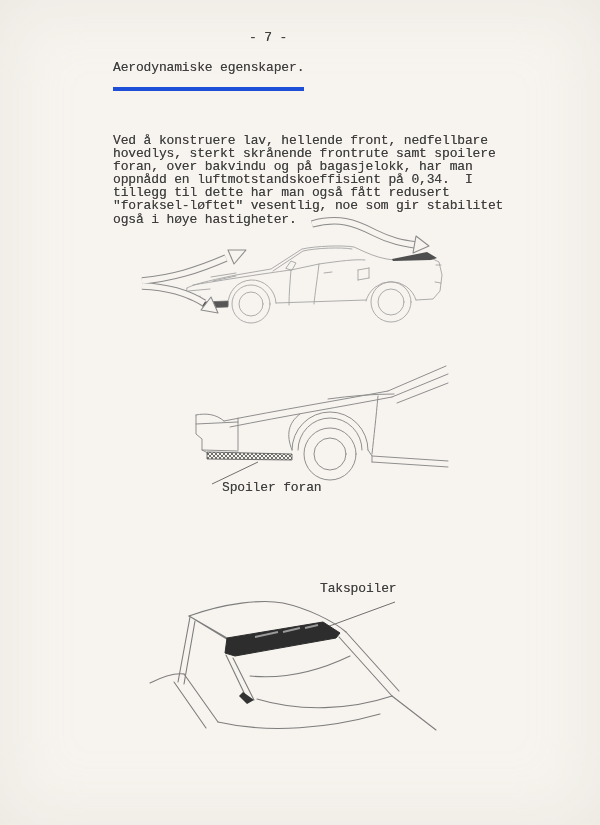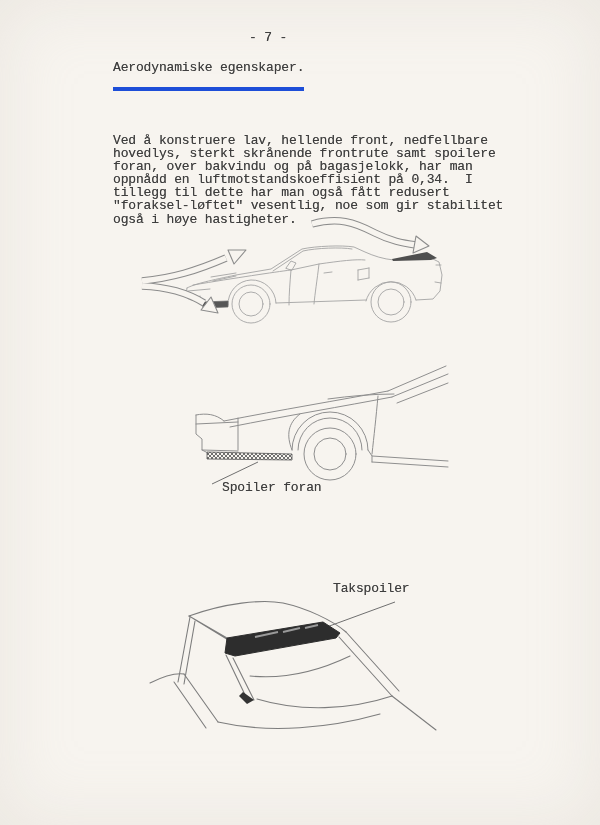--- a/index.html
+++ b/index.html
@@ -126,21 +126,21 @@
       <path class="ln2" d="M198,38 C196,60 194,78 192,96"></path>
       <path class="ln2" d="M188,92 L192,98 L268,103"></path>
       <path class="ln2" d="M192,104 L268,109"></path>
       <path class="ln2" d="M192,98 L192,104"></path>
       <path d="M27,94 L112,96 L112,102 L27,101 Z" fill="url(#hatch2)" stroke="#555" stroke-width="0.8"></path>
       <path class="leader" d="M78,104 L32,126"></path>
     </g>
   </svg>
   <div class="typewriter fig-label" style="left:190px;top:480px;margin-left:32px;">Spoiler foran</div>
 
-  <div class="typewriter fig-label" style="left:333px;top:581px;">Takspoiler</div>
+  <div class="typewriter fig-label" style="left:320px;top:581px;">Takspoiler</div>
   <svg class="fig" style="left:140px;top:570px;" width="330" height="180" viewBox="0 0 330 180">
     <g>
       <path class="leader" d="M255,32 L184,58"></path>
       <path class="ln3" d="M49,46 C85,33 122,29 143,33 C166,38 192,50 206,62"></path>
       <path class="ln3" d="M49,46 L87,68 M54,49 L90,71"></path>
       <path class="ln3" d="M206,62 L259,121 M199,67 L252,126"></path>
       <path class="ln3" d="M50,47 L38,112 M55,51 L44,114"></path>
       <path class="ln3" d="M86,85 L107,129 M93,88 L114,130"></path>
       <path d="M87,68 L183,52 L200,63 L196,68 L95,86 L85,83 Z" fill="#2d2d2d" stroke="#2d2d2d"></path>
       <path d="M115,67 L138,62 M143,62 L160,58 M165,58 L178,55" stroke="#9a9a9a" stroke-width="1.8" fill="none"></path>

